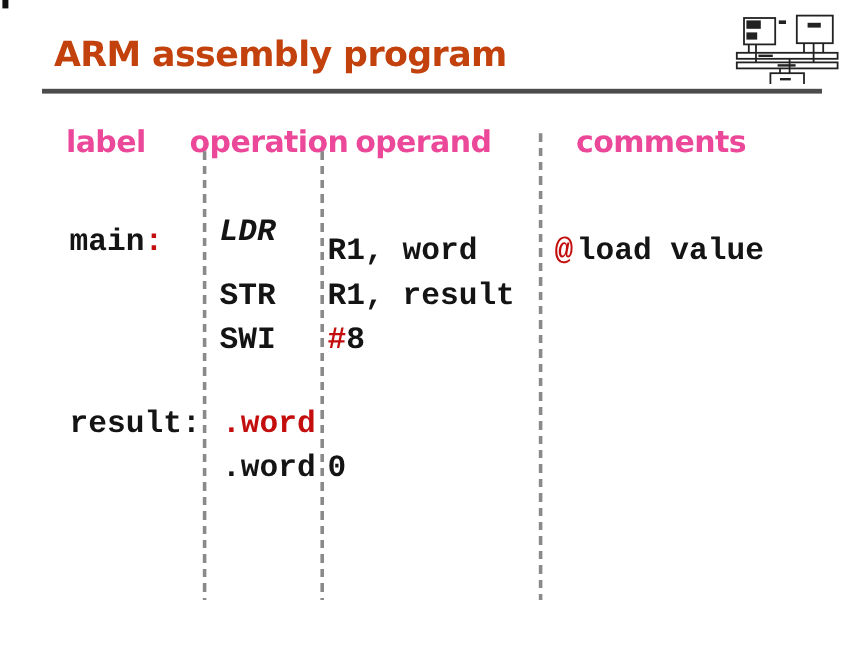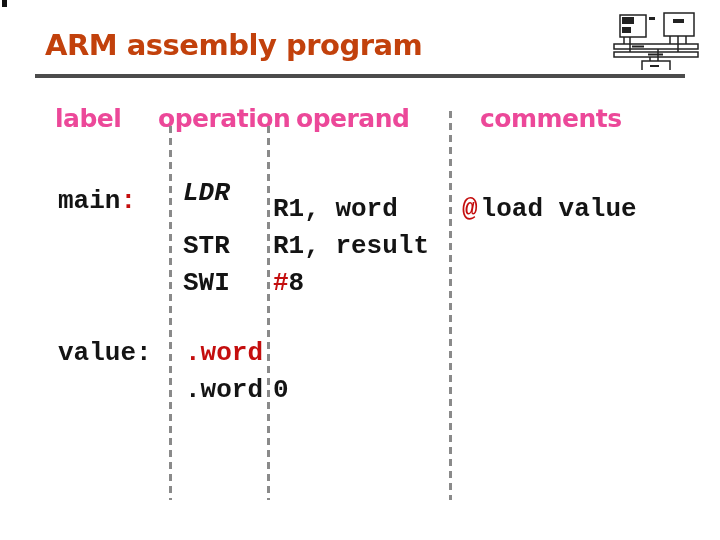--- a/index.html
+++ b/index.html
@@ -88,19 +88,19 @@
   <div class="code" style="left:183px; top:178px;font-style:italic;">LDR</div>
   <div class="code" style="left:273px; top:194px;">R1, word</div>
   <div class="code" style="left:462px; top:194px;"><span class="red">@</span><span class="gap-space">load value</span></div>
 
   <div class="code" style="left:183px; top:231px;">STR</div>
   <div class="code" style="left:273px; top:231px;">R1, result</div>
 
   <div class="code" style="left:183px; top:268px;">SWI</div>
   <div class="code" style="left:273px; top:268px;"><span class="red">#</span><span>8</span></div>
 
-  <div class="code" style="left:58px;  top:338px;">value:</div>
+  <div class="code" style="left:58px;  top:338px;">result:</div>
   <div class="code red" style="left:185px; top:338px;">.word</div>
 
   <div class="code" style="left:185px; top:375px;">.word</div>
   <div class="code" style="left:273px; top:375px;">0</div>
 
 </div>
 
 </body></html>

